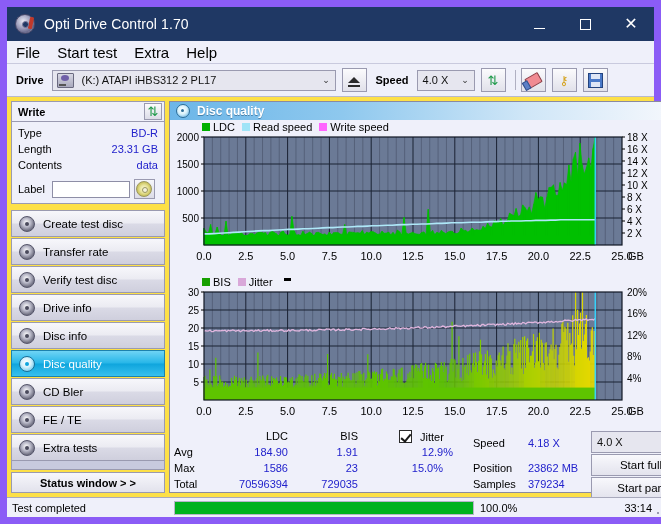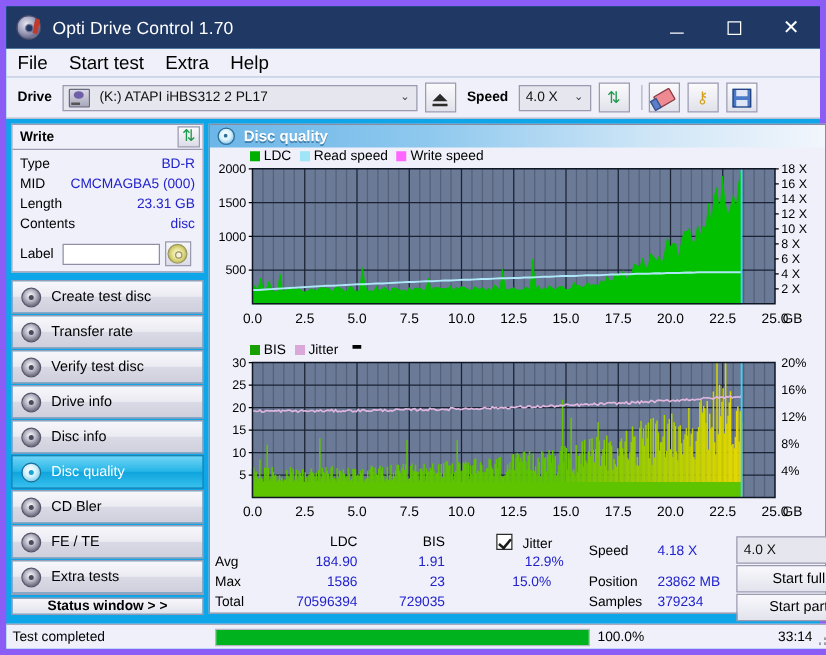--- a/index.html
+++ b/index.html
@@ -5,23 +5,23 @@
   html,body{margin:0;padding:0;}
   body{
     width:661px;height:524px;overflow:hidden;
     font-family:"Liberation Sans", sans-serif;
     font-size:11px;
     background:#eff0fa;
     -webkit-font-smoothing:none;
   }
   .app{
     position:relative;width:661px;height:524px;
-    border:5px solid #8b5cf6;
+    border:7px solid #8b5cf6;
     box-sizing:border-box;
-    background:#0ea5e9;
+    background:#fde047;
   }
   
   .titlebar{
     height:34px;background:#1f3864;display:flex;align-items:center;
     padding-left:8px;box-sizing:border-box;
   }
   .titlebar .tb-icon{
     width:18px;height:18px;border-radius:50%;
     background:radial-gradient(circle at 40% 35%, #e8e8f2 0%, #9d9dbb 45%, #6b6b8d 70%, #d8d8e6 100%);
     border:1px solid #4a4a6a;position:relative;flex:0 0 auto;
@@ -298,30 +298,26 @@
           <div class="dh-btn">
             <span class="refresh-ico">⇅</span>
           </div>
         </div>
         <div class="disc-rows">
           <div class="drow">
             <span class="k">Type</span>
             <span class="v">BD-R</span>
           </div>
           <div class="drow">
-            <span class="k">MID</span>
-            <span class="v">CMCMAGBA5 (000)</span>
-          </div>
-          <div class="drow">
             <span class="k">Length</span>
             <span class="v">23.31 GB</span>
           </div>
           <div class="drow">
             <span class="k">Contents</span>
-            <span class="v">disc</span>
+            <span class="v">data</span>
           </div>
         </div>
         <div class="label-row">
           <span class="k">Label</span>
           <input class="label-input" type="text" value="" style="">
           <div class="lbl-btn">
             <span class="cdx"></span>
           </div>
         </div>
       </div>

